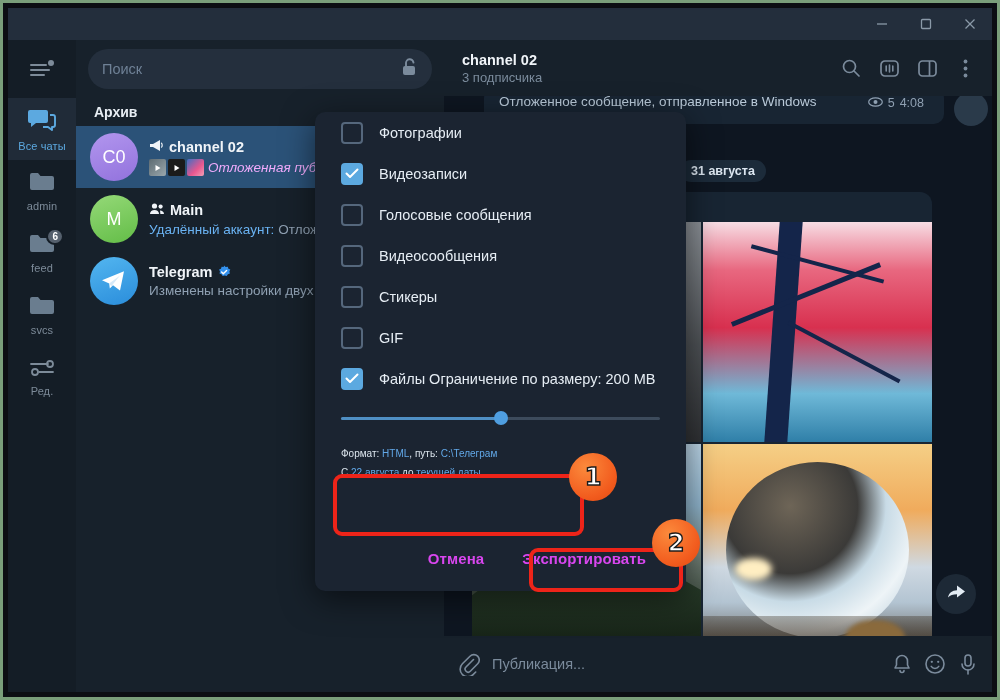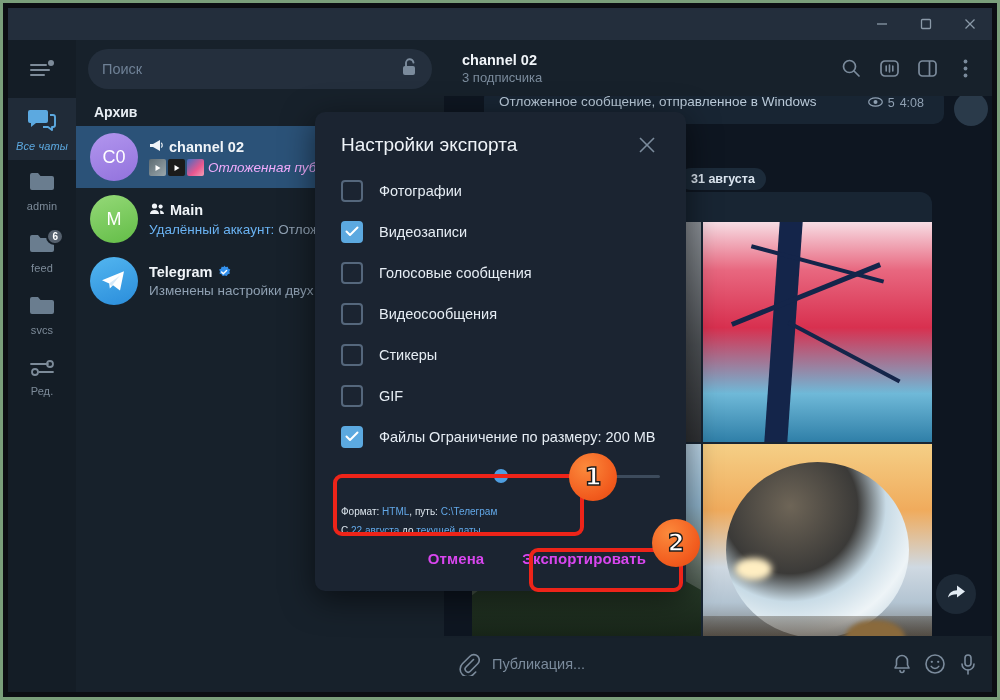--- a/index.html
+++ b/index.html
@@ -40,21 +40,21 @@
     background: #141d26;
   }
   .rail-menu {
     height: 58px; display: flex; align-items: center; justify-content: center;
   }
   .rail-item {
     height: 62px; display: flex; flex-direction: column; align-items: center;
     justify-content: center; gap: 3px; position: relative; cursor: pointer;
   }
   .rail-item.active { background: #202b38; }
-  .rail-item.active .rail-ico, .rail-item.active .rail-lbl { color: #5ca9e0; font-style: italic; }
+  .rail-item.active .rail-ico, .rail-item.active .rail-lbl { color: #5ca9e0; }
   .rail-ico { color: #6a7d8f; display: block; }
   .rail-lbl { font-size: 11px; color: #7d8b99; letter-spacing: .1px; }
   .rail-item.active .rail-lbl { color: #5ca9e0; }
   .rail-badge {
     position: absolute; top: 6px; right: 12px;
     min-width: 17px; height: 17px; border-radius: 9px;
     background: #55606d; color: #fff; font-size: 10px; font-weight: bold;
     display: flex; align-items: center; justify-content: center; padding: 0 4px;
     border: 2px solid #141d26;
   }
@@ -119,21 +119,21 @@
   .ch-act {
     width: 38px; height: 38px; border-radius: 50%; display: flex;
     align-items: center; justify-content: center; color: #7b8b9c; cursor: pointer;
   }
 
   .msgarea {
     position: absolute; left: 0; top: 56px; width: 548px; height: 540px;
     overflow: hidden;
   }
   .date-pill {
-    position: absolute; left: 236px; top: 72px;
+    position: absolute; left: 236px; top: 64px;
     background: #1c2b3a; color: #dce6f0; font-size: 12.5px; font-weight: bold;
     padding: 4px 11px; border-radius: 12px;
   }
   .msg-bubble-top {
     position: absolute; left: 40px; top: -8px; width: 460px; height: 36px;
     background: #182533; border-radius: 10px;
   }
   .msg-top-text {
     position: absolute; left: 55px; top: -2px; width: 380px;
     color: #b9c9d8; font-size: 13.5px; white-space: nowrap; overflow: hidden;
@@ -527,29 +527,20 @@
           <svg width="20" height="23" viewBox="0 0 20 23">
               <rect x="7" y="2" width="6" height="11" rx="3" fill="none" stroke="currentColor" stroke-width="1.6"></rect>
               <path d="M4 11a6 6 0 0 0 12 0" fill="none" stroke="currentColor" stroke-width="1.6" stroke-linecap="round"></path>
               <line x1="10" y1="17" x2="10" y2="21" stroke="currentColor" stroke-width="1.6" stroke-linecap="round"></line>
             </svg>
         </span>
       </div>
     </div>
 
     <div class="dialog">
-      <div class="dlg-title-row">
-        <span class="dlg-title">Настройки экспорта</span>
-        <span class="dlg-close">
-          <svg width="18" height="18" viewBox="0 0 18 18">
-              <line x1="2" y1="2" x2="16" y2="16" stroke="currentColor" stroke-width="1.6"></line>
-              <line x1="16" y1="2" x2="2" y2="16" stroke="currentColor" stroke-width="1.6"></line>
-            </svg>
-        </span>
-      </div>
 
       <div class="opt-row">
         <span class="cbox"></span>
         <span class="opt-lbl">Фотографии</span>
       </div>
       <div class="opt-row">
         <span class="cbox on">
           <svg width="14" height="11" viewBox="0 0 14 11">
               <path d="M1.5 5.5 5 9l7.5-7.5" fill="none" stroke="#fff" stroke-width="2" stroke-linecap="round" stroke-linejoin="round"></path>
             </svg>

